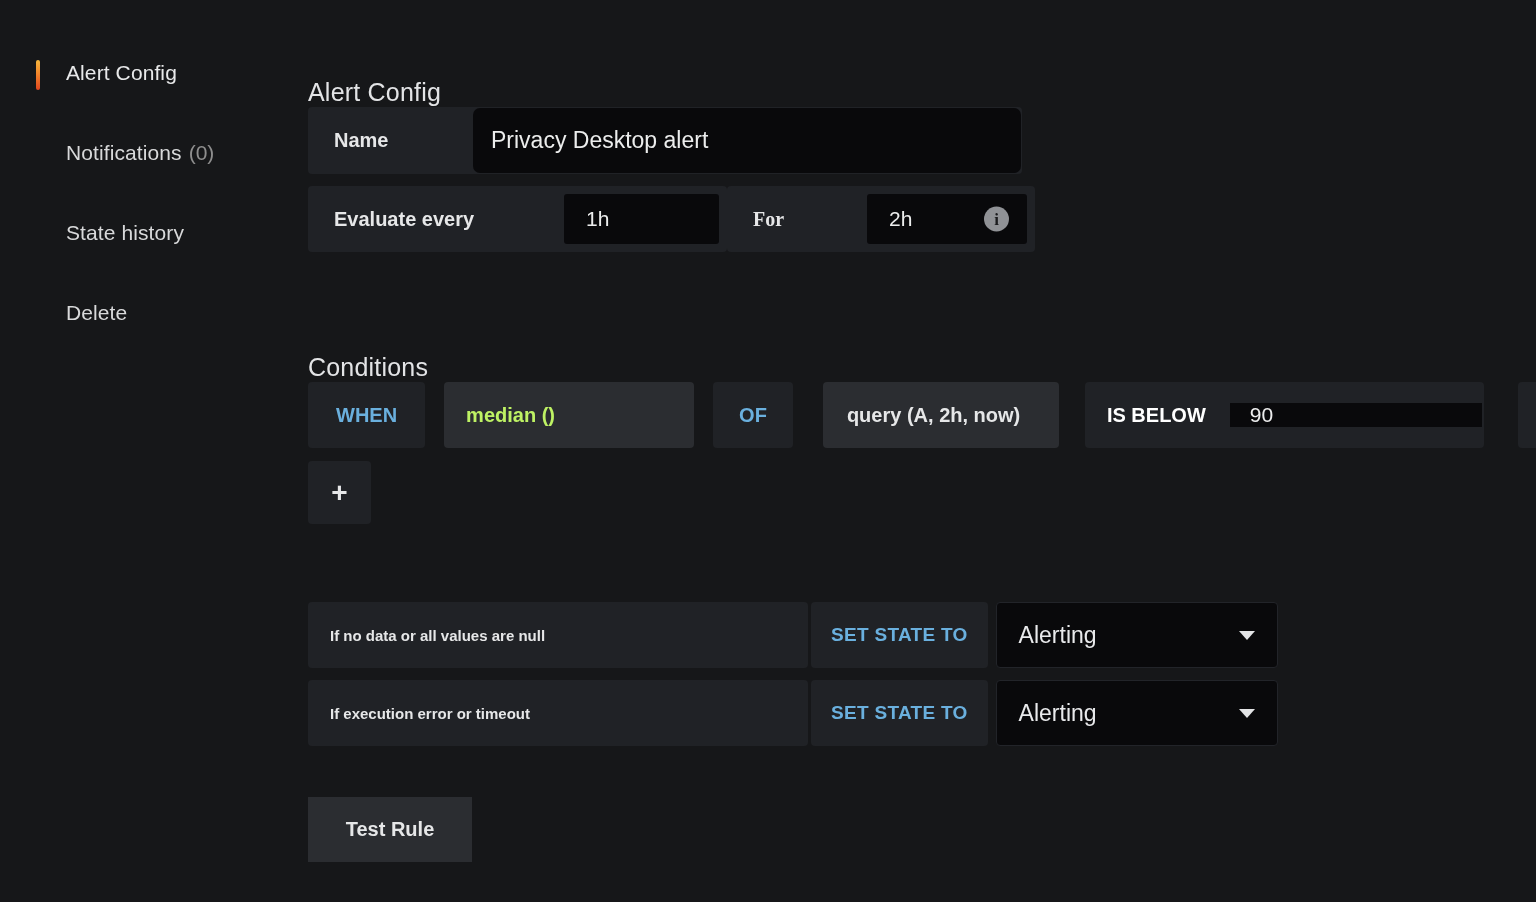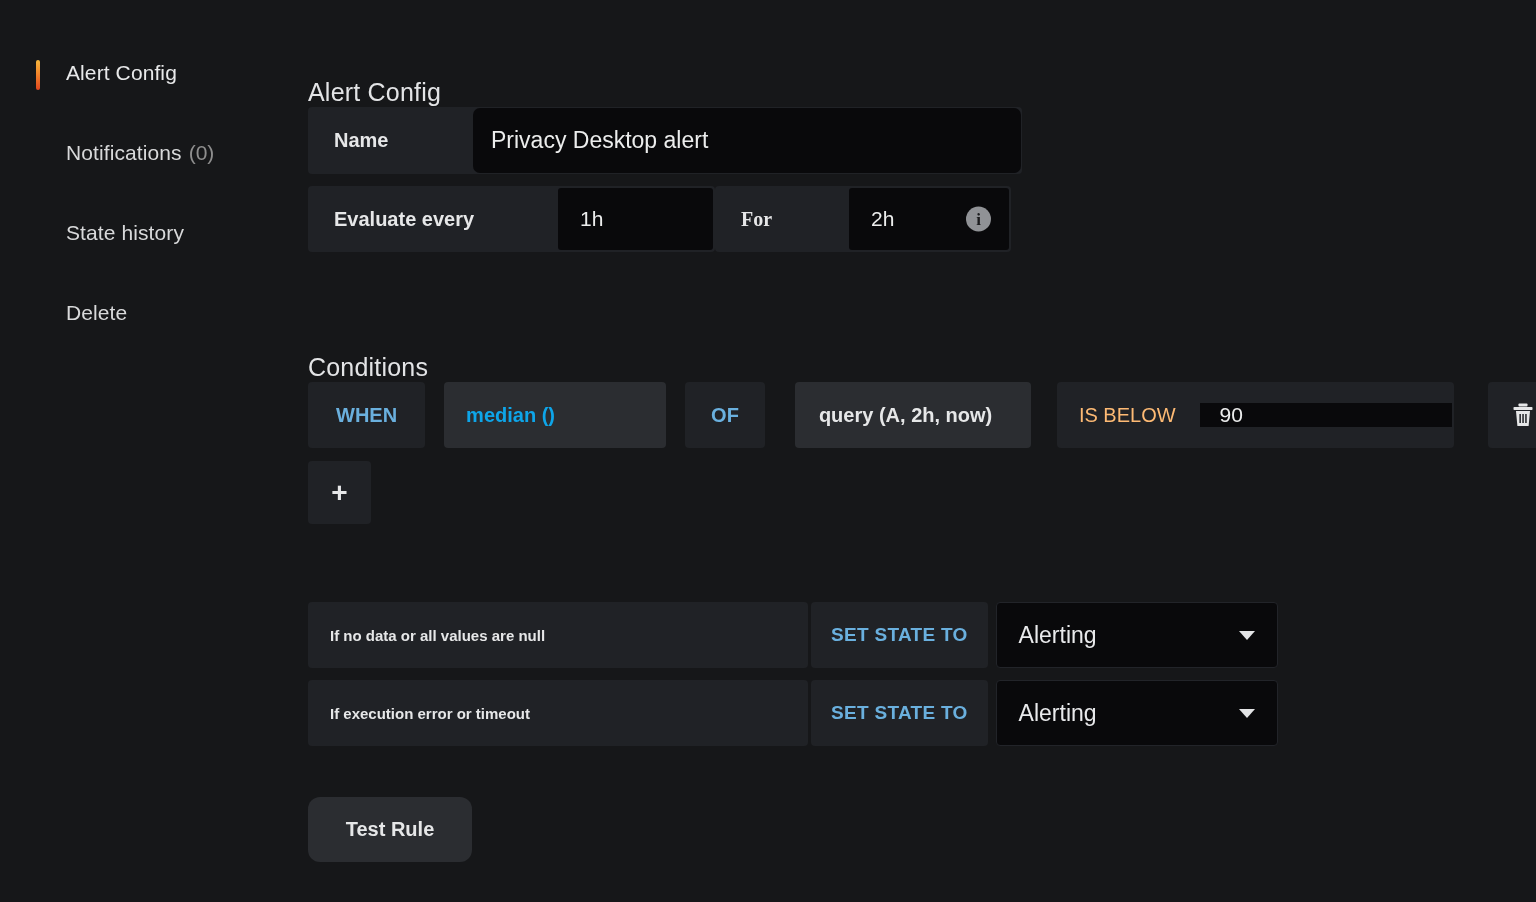--- a/index.html
+++ b/index.html
@@ -135,21 +135,21 @@
     white-space: nowrap;
   }
   .eval-grp .fld {
     display: flex;
     align-items: center;
     padding-left: 22px;
     background: #09090b;
     font-size: 21px;
     color: #eceded;
     border-radius: 3px;
-    margin: 2px;
+    margin: 8px;
   }
   #eval-every-group .lbl { width: 248px; }
   #eval-every-group .fld { width: 155px; }
   #eval-for-group .lbl { width: 132px; font-family: Liberation Serif, serif; }
   #eval-for-group .fld {
     width: 160px;
     position: relative;
     padding-right: 0;
   }
   .info-icon {
@@ -182,31 +182,31 @@
     gap: 19px;
   }
   .cond-row > div {
     display: flex;
     align-items: center;
     height: 66px;
     font-size: 20px;
     white-space: nowrap;
   }
   .c-when  { background:#202226; border-radius:4px; padding:0 28px; color:#6ab0de; font-weight:bold; }
-  .c-func  { background:#2b2d31; border-radius:4px; padding:0 22px; color:#0ea5e9; font-weight:bold; width:222px; }
+  .c-func  { background:#2b2d31; border-radius:4px; padding:0 22px; color:#bef264; font-weight:bold; width:250px; }
   .c-of    { background:#202226; border-radius:4px; padding:0 26px; color:#6ab0de; font-weight:bold; }
   .c-query { background:#2b2d31; border-radius:4px; padding:0 24px; color:#e6e7e8; font-weight:bold; width:236px; margin-left:11px;}
   .c-eval-wrap {
     display: flex;
     background: #202226;
     border-radius: 4px;
     overflow: hidden;
     margin-left: 7px;
   }
-  .c-op    { padding:0 22px; color:#fdba74; font-weight:normal; display:flex; align-items:center; }
+  .c-op    { padding:0 22px; color:#ffffff; font-weight:bold; display:flex; align-items:center; }
   .c-value {
     width: 252px;
     background:#09090b;
     border-radius:0;
     margin:2px;
     padding:0 20px;
     color:#eceded;
     font-weight:400;
     font-size:21px;
     display:flex;
@@ -300,21 +300,21 @@
 
   
   .test-rule-btn {
     position: absolute;
     left: 0;
     top: 797px;
     width: 164px;
     height: 65px;
     background: #2b2d31;
     border: none;
-    border-radius: 12px;
+    border-radius: 0;
     color: #e6e7e8;
     font-size: 20px;
     font-weight: bold;
     font-family: "Liberation Sans", sans-serif;
     cursor: pointer;
   }
 </style>
 </head>
 <body>
 

